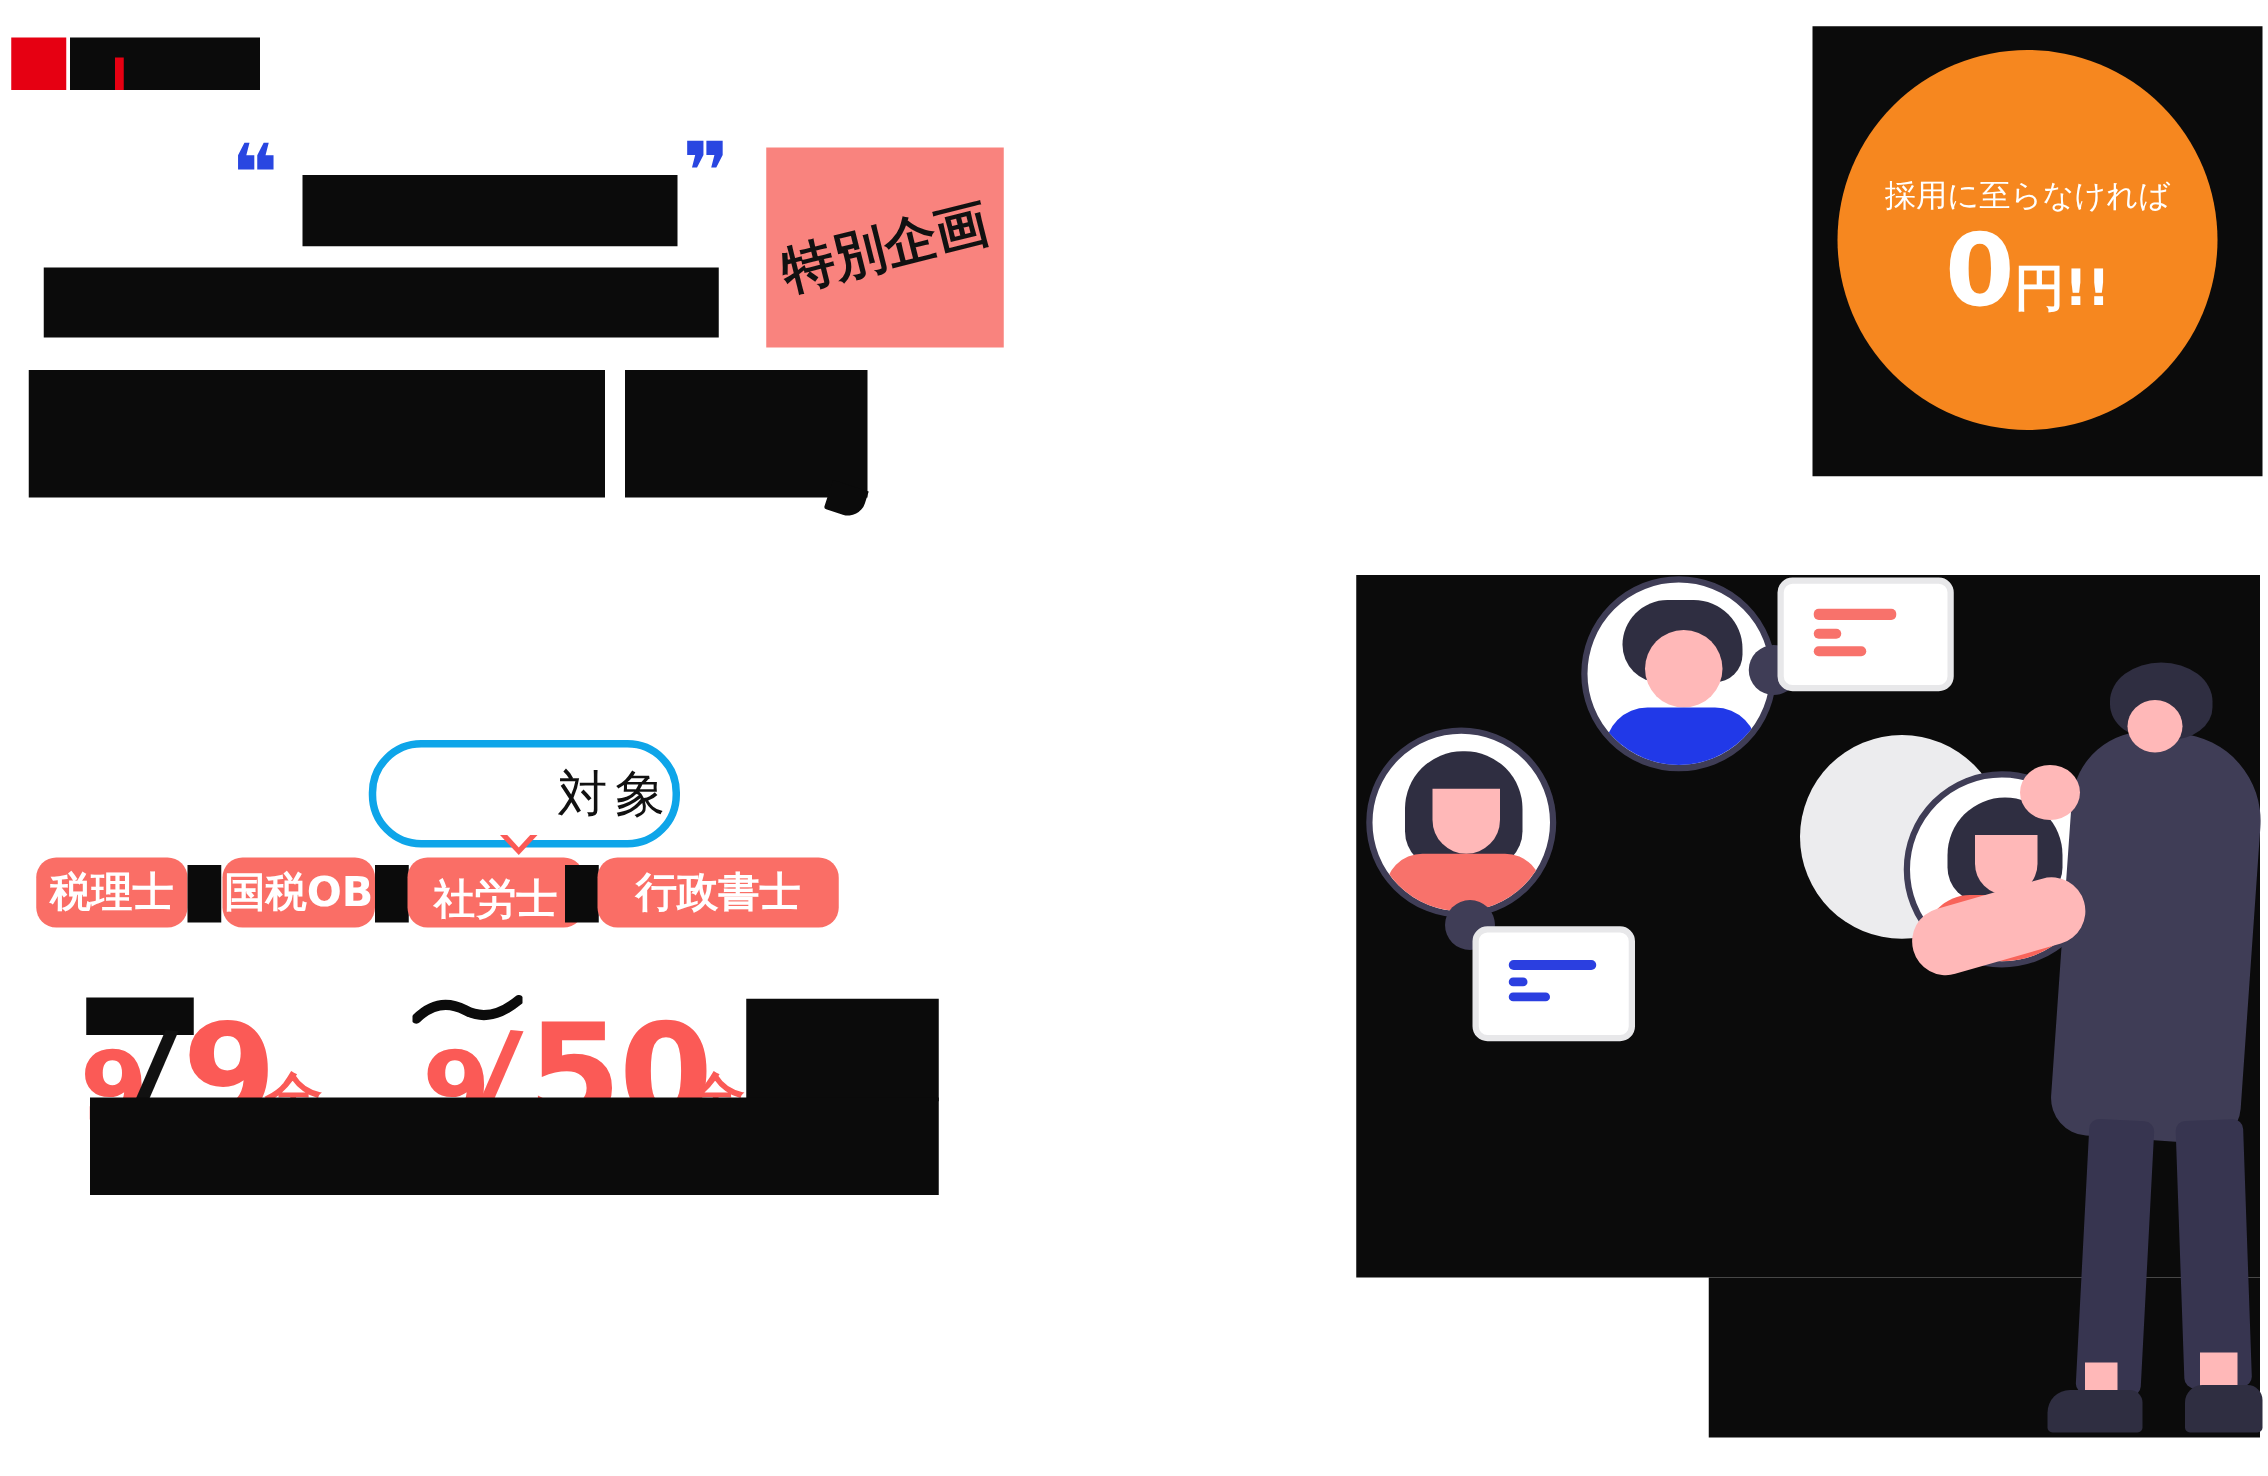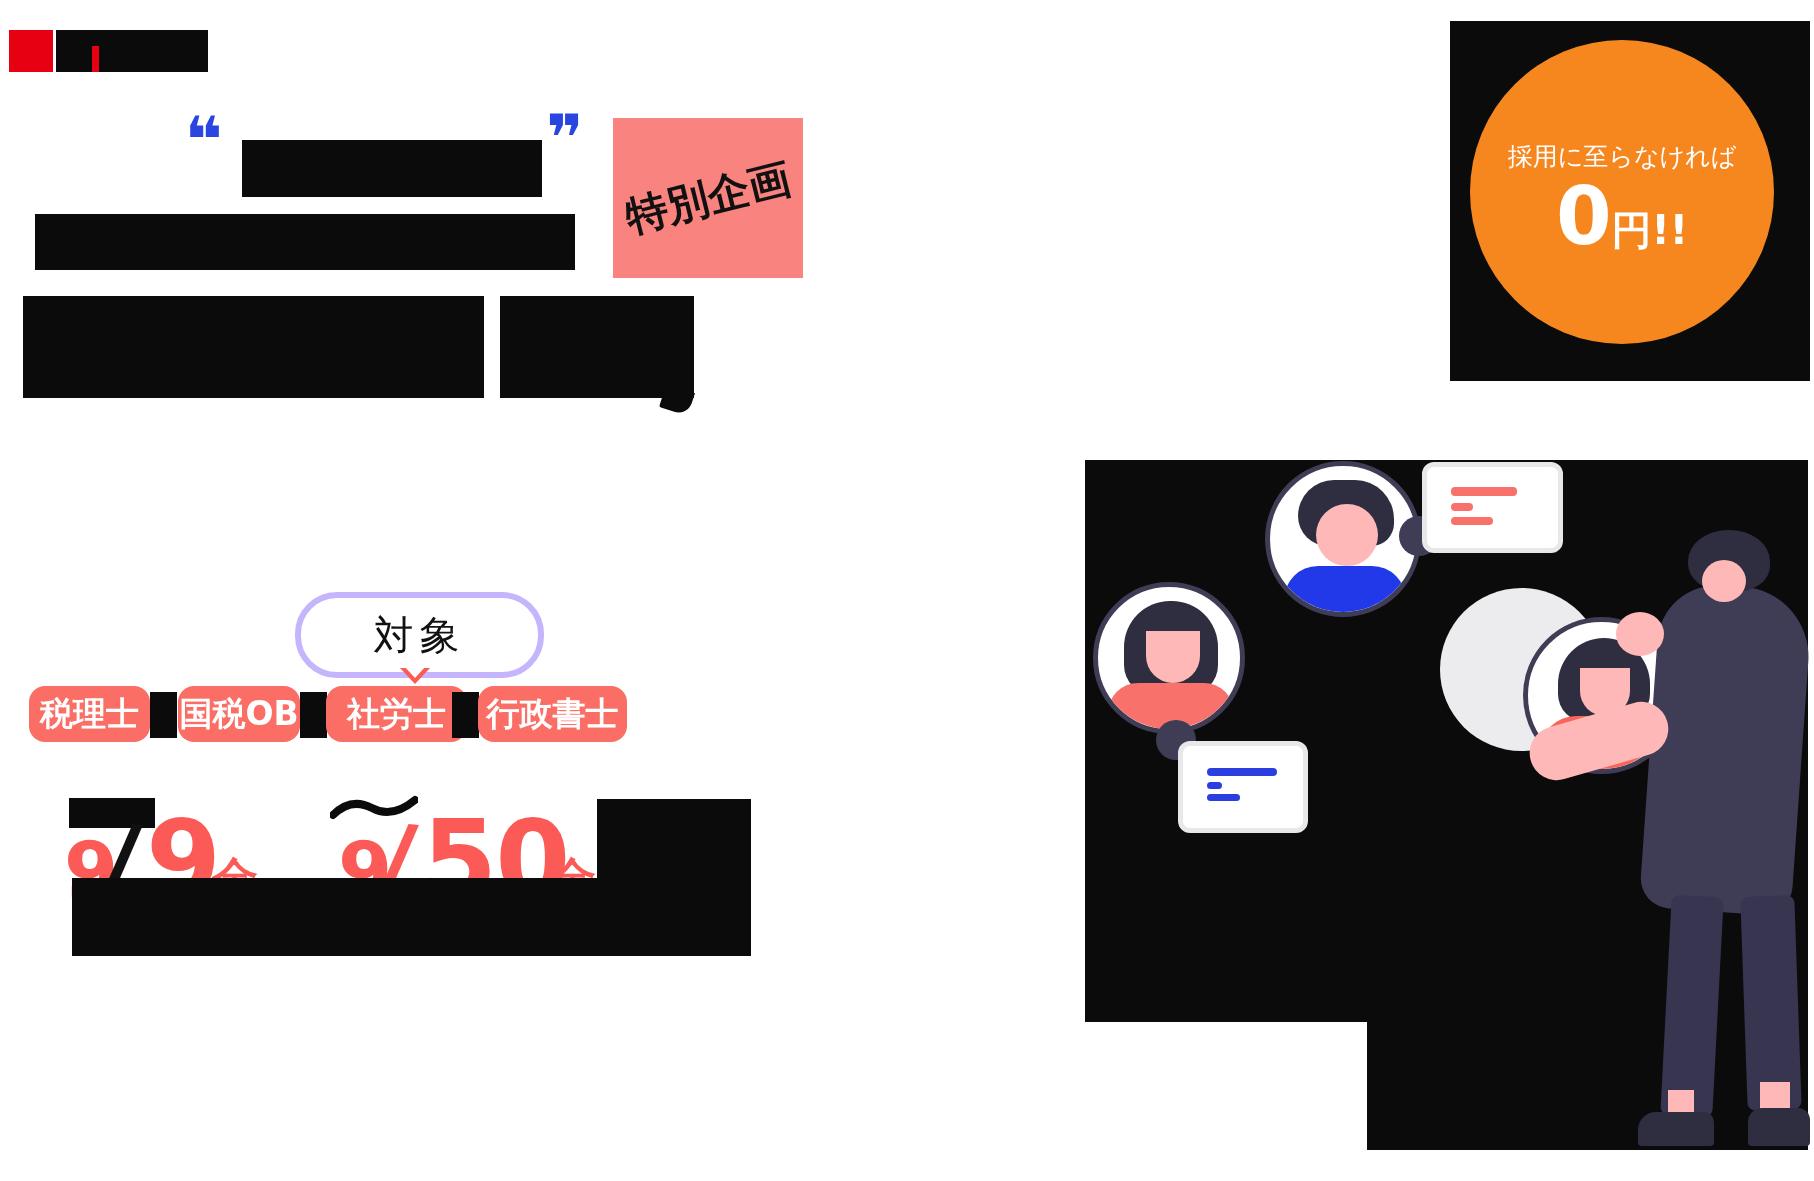--- a/index.html
+++ b/index.html
@@ -35,35 +35,35 @@
   .offer-bg{left:1450px;top:21px;width:360px;height:360px;background:#0b0b0b;}
   .offer-circle{left:1470px;top:40px;width:304px;height:304px;border-radius:50%;background:#f6871f;
     display:flex;flex-direction:column;align-items:center;justify-content:center;color:#fff;}
   .offer-l1{font-size:31px;font-weight:bold;letter-spacing:1px;white-space:nowrap;}
   .offer-l2{font-size:25px;margin-top:14px;white-space:nowrap;}
   .offer-price{display:flex;align-items:baseline;margin-top:4px;}
   .offer-zero{font-size:80px;font-weight:bold;line-height:1;}
   .offer-unit{font-size:40px;font-weight:bold;}
 
   
-  .target-bubble{left:295px;top:592px;width:237px;height:74px;background:#fff;border:6px solid #c4b5fd;
-    border-radius:42px;display:flex;align-items:center;justify-content:center;}
+  .target-bubble{left:295px;top:592px;width:237px;height:74px;background:#fff;border:6px solid #0ea5e9;
+    border-radius:42px;display:flex;align-items:center;justify-content:flex-end;}
   .target-bubble span{font-size:40px;color:#111;letter-spacing:6px;}
   .bubble-tail{left:400px;top:668px;width:0;height:0;border-left:15px solid transparent;
     border-right:15px solid transparent;border-top:16px solid #fb5a56;}
   .bubble-tail-inner{left:404px;top:666px;width:0;height:0;border-left:11px solid transparent;
     border-right:11px solid transparent;border-top:12px solid #ffffff;}
 
   
   .pill{top:686px;height:56px;background:#fa6e66;border-radius:16px;display:flex;align-items:center;
     justify-content:center;color:#fff;font-size:33px;font-weight:bold;white-space:nowrap;}
   .pill1{left:29px;width:121px;}
   .pill2{left:178px;width:122px;}
-  .pill3{left:326px;width:141px;}
-  .pill4{left:478px;width:149px;}
+  .pill3{left:326px;width:141px;align-items:flex-end;}
+  .pill4{left:478px;width:193px;}
   .psep{top:692px;width:27px;height:46px;background:#0b0b0b;}
   .psep1{left:150px;} .psep2{left:300px;} .psep3{left:452px;}
 
   
   .date-chip{left:69px;top:798px;width:86px;height:30px;}
   .red{color:#fb5a56;}
   .dnum{position:absolute;line-height:1;font-weight:600;}
   .s9a{left:64px;top:832px;font-size:78px;}
   .sl1{left:104px;top:812px;font-size:96px;color:#111;font-weight:600;transform:rotate(6deg);}
   .b9{left:146px;top:806px;font-size:108px;}

